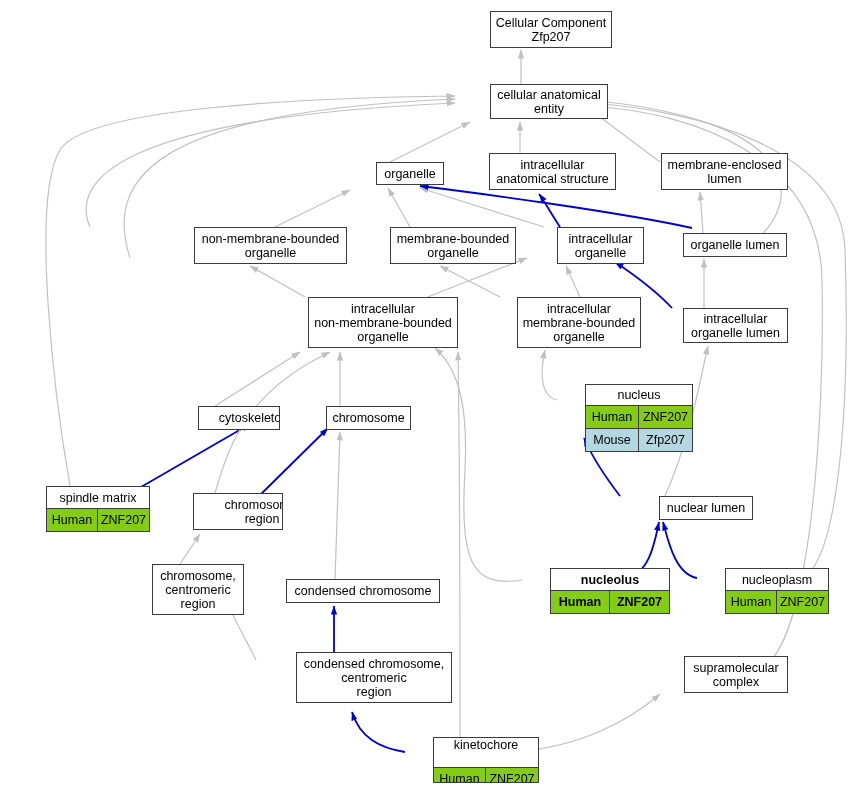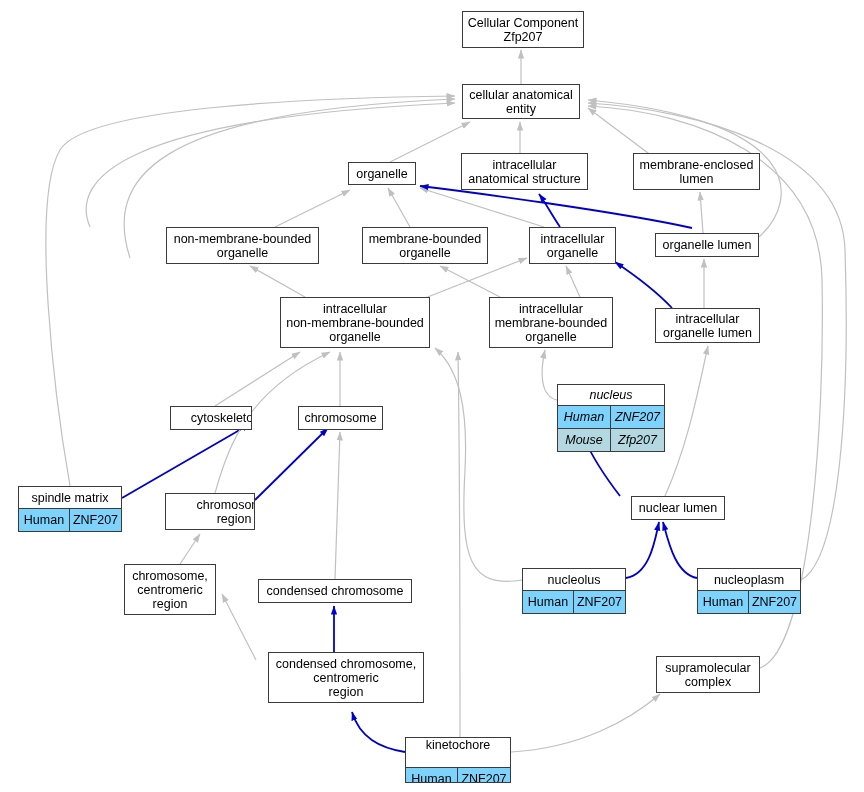--- a/index.html
+++ b/index.html
@@ -23,20 +23,21 @@
     height: 792px;
   }
   .node {
     position: absolute;
     box-sizing: border-box;
     border: 1.4px solid #3b3b3b;
     background: #ffffff;
     display: flex;
     flex-direction: column;
     overflow: hidden;
+    margin-left: 28px;
   }
   .node-title {
     flex: 1 1 auto;
     display: flex;
     align-items: center;
     justify-content: center;
     text-align: center;
     font-size: 12.5px;
     line-height: 14px;
     color: #000000;
@@ -55,21 +56,21 @@
     display: flex;
     align-items: center;
     justify-content: center;
     font-size: 12.5px;
     color: #000000;
     box-sizing: border-box;
   }
   .gene-cell.left {
     border-right: 1.4px solid #3b3b3b;
   }
-  .row-human .gene-cell { background: #7dd3fc; }
+  .row-human .gene-cell { background: #84cc16; }
   .row-mouse .gene-cell { background: #b4d8e2; }
 </style>
 </head>
 <body>
 
 <div id="canvas">
   <svg id="edges" viewBox="0 0 864 792">
     <defs>
       <marker id="arrow-grey" markerWidth="10" markerHeight="10" refX="8.5" refY="3.6" orient="auto" markerUnits="userSpaceOnUse">
         <path d="M0,0.4 L9,3.6 L0,6.8 z" fill="#c0c0c0"></path>
@@ -163,21 +164,21 @@
       </div>
       <div class="node" style="left: 489px; top: 297px; width: 124px; height: 51px;">
         <div class="node-title">intracellular
 membrane-bounded
 organelle</div>
       </div>
       <div class="node" style="left: 655px; top: 308px; width: 105px; height: 35px;">
         <div class="node-title">intracellular
 organelle lumen</div>
       </div>
-      <div class="node" style="left: 557px; top: 384px; width: 108px; height: 68px; font-style: italic;">
+      <div class="node" style="left: 557px; top: 384px; width: 108px; height: 68px;">
         <div class="node-title">nucleus</div>
         <div class="gene-row row-human">
           <div class="gene-cell left">Human</div>
           <div class="gene-cell">ZNF207</div>
         </div>
         <div class="gene-row row-mouse">
           <div class="gene-cell left">Mouse</div>
           <div class="gene-cell">Zfp207</div>
         </div>
       </div>
@@ -202,21 +203,21 @@
         <div class="node-title">nuclear lumen</div>
       </div>
       <div class="node" style="left: 124px; top: 564px; width: 92px; height: 51px;">
         <div class="node-title">chromosome,
 centromeric
 region</div>
       </div>
       <div class="node" style="left: 258px; top: 579px; width: 154px; height: 24px;">
         <div class="node-title">condensed chromosome</div>
       </div>
-      <div class="node" style="left: 522px; top: 568px; width: 104px; height: 46px;">
+      <div class="node" style="left: 522px; top: 568px; width: 120px; height: 46px; font-weight: bold;">
         <div class="node-title">nucleolus</div>
         <div class="gene-row row-human">
           <div class="gene-cell left">Human</div>
           <div class="gene-cell">ZNF207</div>
         </div>
       </div>
       <div class="node" style="left: 697px; top: 568px; width: 104px; height: 46px;">
         <div class="node-title">nucleoplasm</div>
         <div class="gene-row row-human">
           <div class="gene-cell left">Human</div>

